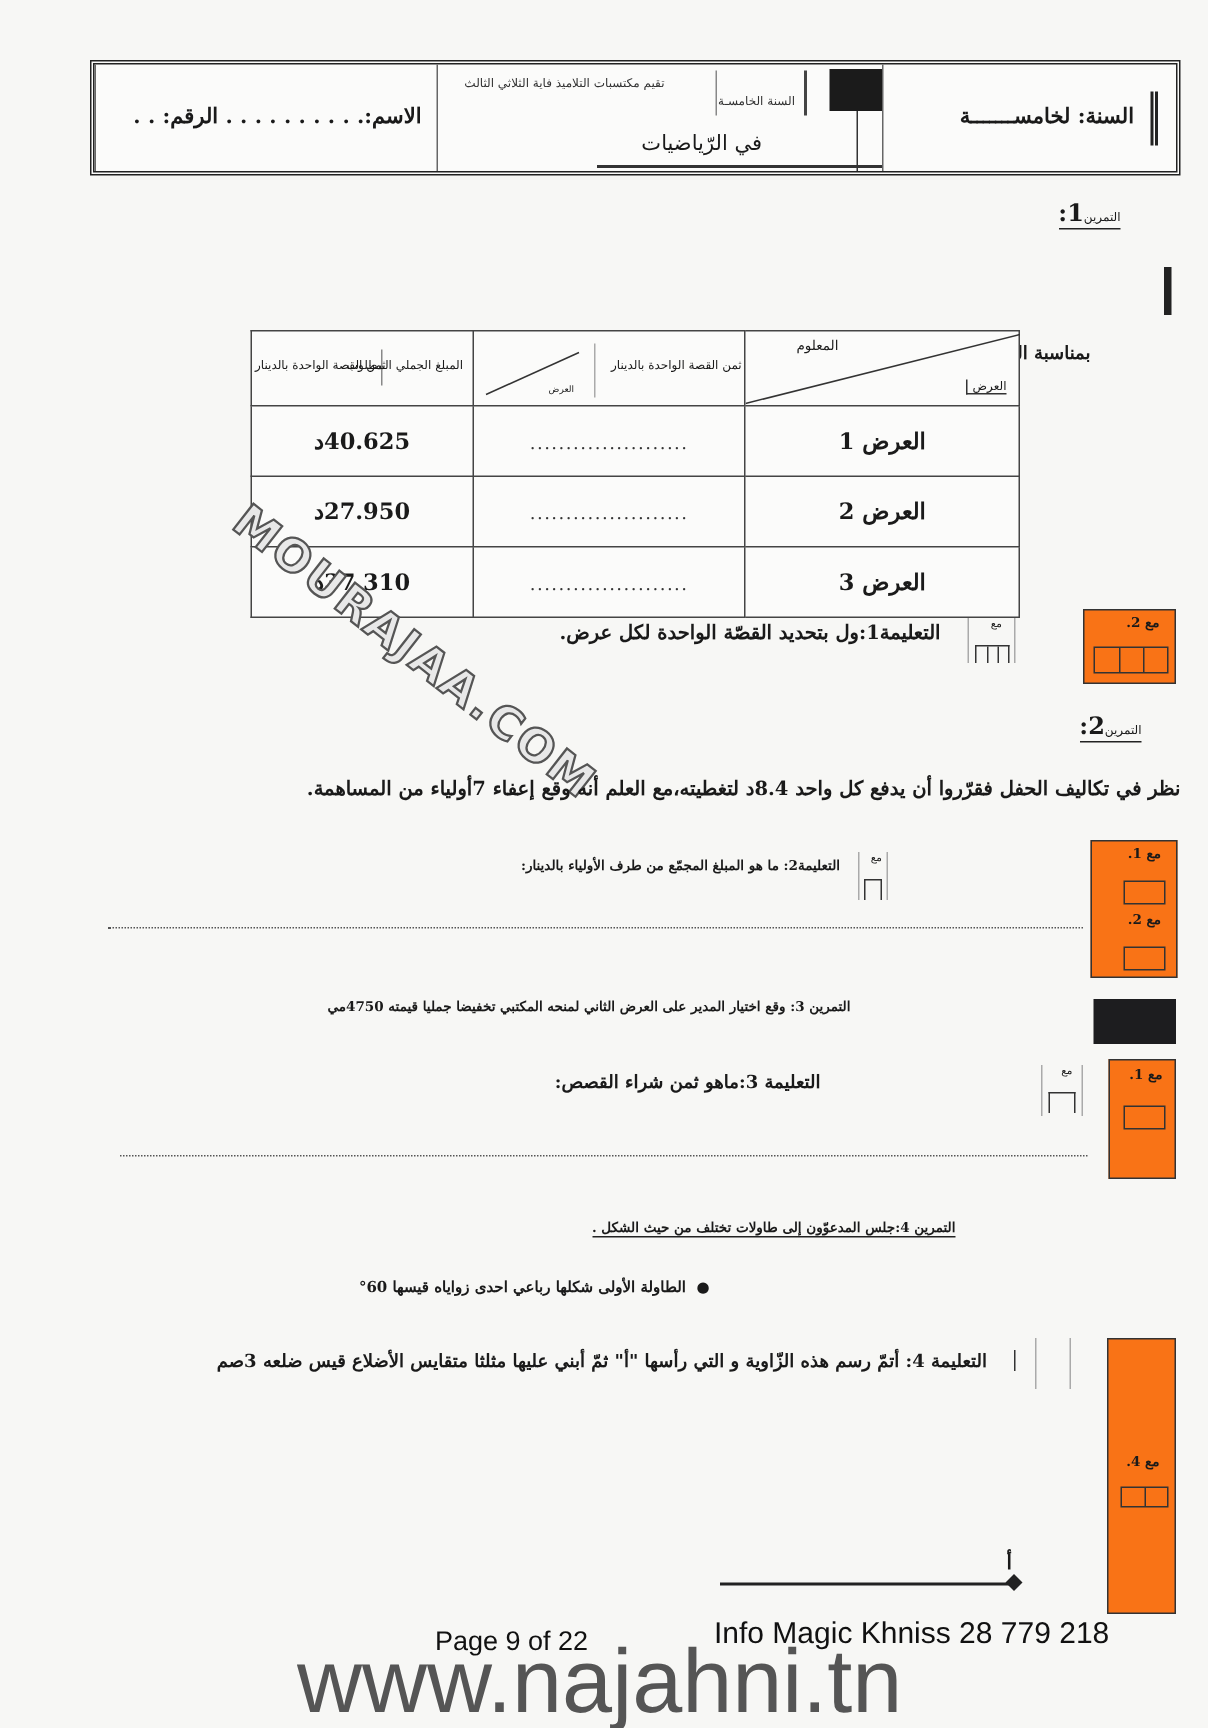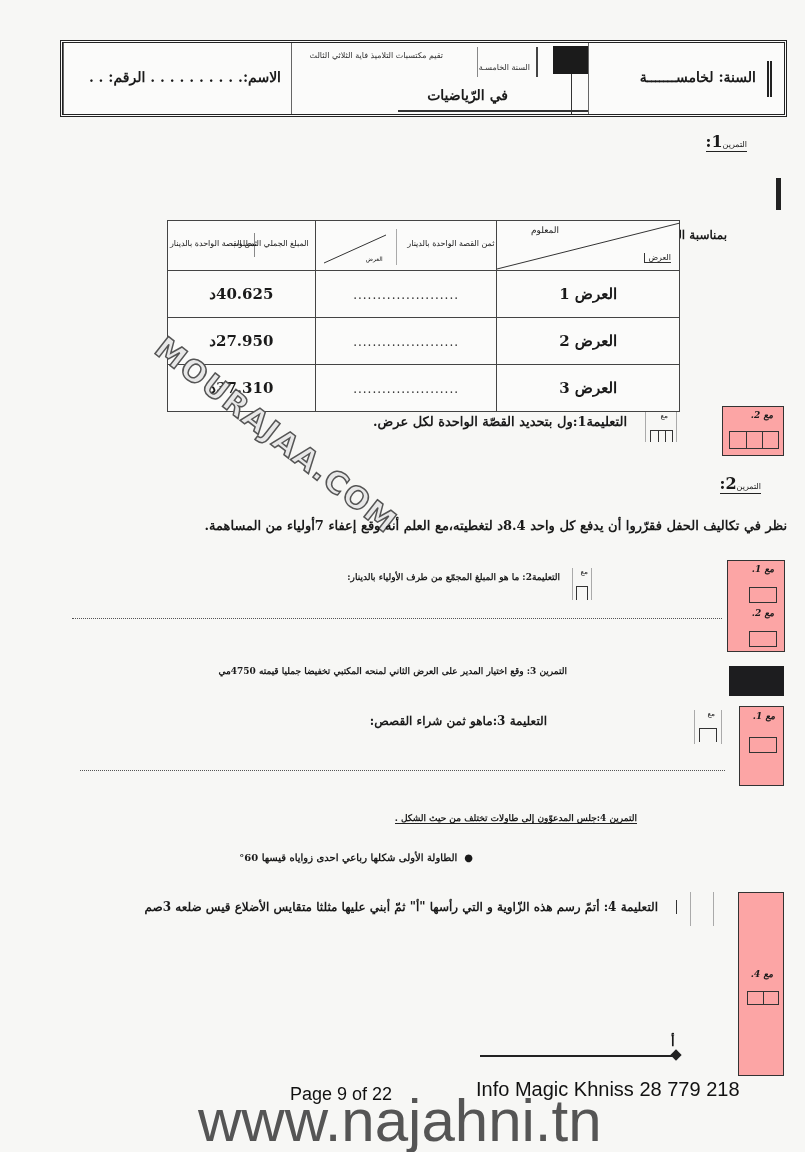--- a/index.html
+++ b/index.html
@@ -15,21 +15,21 @@
   .h-year .dbl { position: absolute; right: 12px; top: 18px; width: 5px; height: 36px; border-left: 2px solid #222; border-right: 2px solid #222; }
   .h-year .txt { position: absolute; right: 28px; top: 26px; font-size: 14px; font-weight: bold; }
   .h-mid { right: 196px; width: 297px; }
   .h-mid .blk { position: absolute; right: 0; top: 3px; width: 35px; height: 28px; background: #1b1b1b; }
   .h-mid .vline { position: absolute; right: 16px; top: 31px; width: 1px; height: 40px; background: #333; }
   .h-mid .uline { position: absolute; right: 0; bottom: 2px; width: 190px; height: 2px; background: #333; }
   .h-mid .lbl-small { position: absolute; right: 58px; top: 20px; font-size: 8px; color: #333; }
   .h-mid .sep1 { position: absolute; right: 110px; top: 4px; width: 1px; height: 30px; background: #888; }
   .h-mid .sep2 { position: absolute; right: 50px; top: 4px; width: 2px; height: 30px; background: #444; }
   .h-mid .title-small { position: absolute; right: 145px; top: 8px; font-size: 8px; color: #333; white-space: nowrap; }
-  .h-mid .subject { position: absolute; right: 80px; top: 44px; font-size: 14px; font-weight: bold; }
+  .h-mid .subject { position: absolute; right: 80px; top: 44px; font-size: 14px; font-weight: normal; }
   .h-name { left: 0; width: 234px; border-left: none; }
   .h-name .txt { position: absolute; right: 16px; top: 26px; font-size: 14px; font-weight: bold; white-space: nowrap; }
 
   .ex-title { font-size: 13px; font-weight: bold; border-bottom: 1.5px solid #222; padding-bottom: 1px; white-space: nowrap; }
   .ex-title .num { font-size: 16px; }
   .para { font-size: 13px; font-weight: bold; white-space: nowrap; }
 
   .side-bar { left: 776px; top: 178px; width: 5px; height: 32px; background: #222; }
 
   
@@ -37,21 +37,21 @@
   table.offers td { border: 1px solid #444; text-align: center; font-size: 15px; font-weight: bold; height: 47px; }
   table.offers tr.head td { height: 50px; font-size: 8px; font-weight: normal; position: relative; }
   .col-total { width: 148px; }
   .col-unit { width: 182px; }
   .col-offer { width: 183px; }
   .dots { font-weight: normal; letter-spacing: 1px; font-size: 12px; color: #333; }
   .diag { position: absolute; inset: 0; }
   .hd-lbl { position: absolute; font-size: 8px; white-space: nowrap; }
 
   
-  .score { border: 1px solid #333; background: #fca5a5; font-style: italic; }
+  .score { border: 1px solid #333; background: #f97316; }
   .score .tag { position: absolute; font-size: 9px; font-weight: bold; white-space: nowrap; }
   .cells { position: absolute; display: flex; border: 1px solid #333; }
   .cells span { display: block; border-left: 1px solid #333; }
   .cells span:first-child { border-left: none; }
   .crit { border-left: 1px solid #aaa; border-right: 1px solid #aaa; }
   .crit .mini { position: absolute; font-size: 7px; }
   .dotline { border-bottom: 1.5px dotted #555; }
   .black-block { background: #1d1d1f; }
 
   .watermark { left: 170px; top: 330px; transform: rotate(38deg); transform-origin: left top; font-family: "DejaVu Sans", sans-serif; font-size: 30px; font-weight: bold; color: #e8e8e8; -webkit-text-stroke: 1.5px #555; letter-spacing: 2px; white-space: nowrap; }

